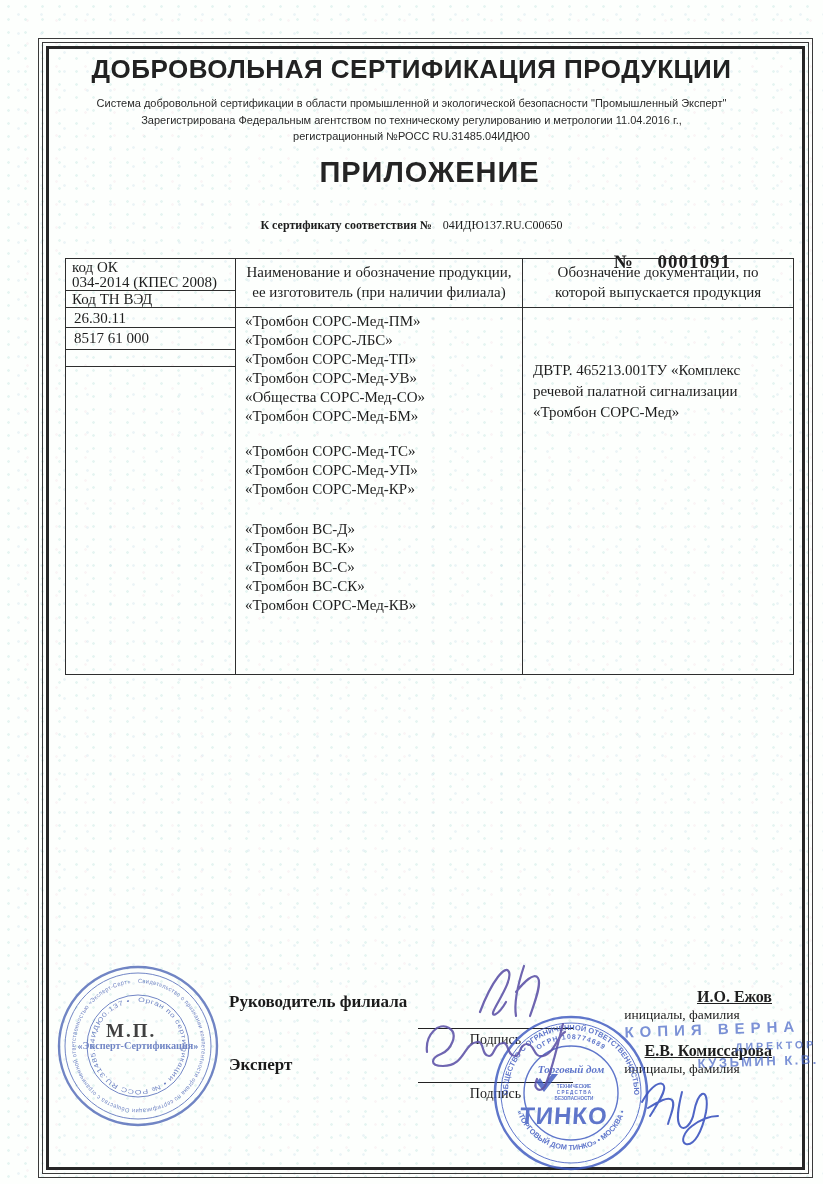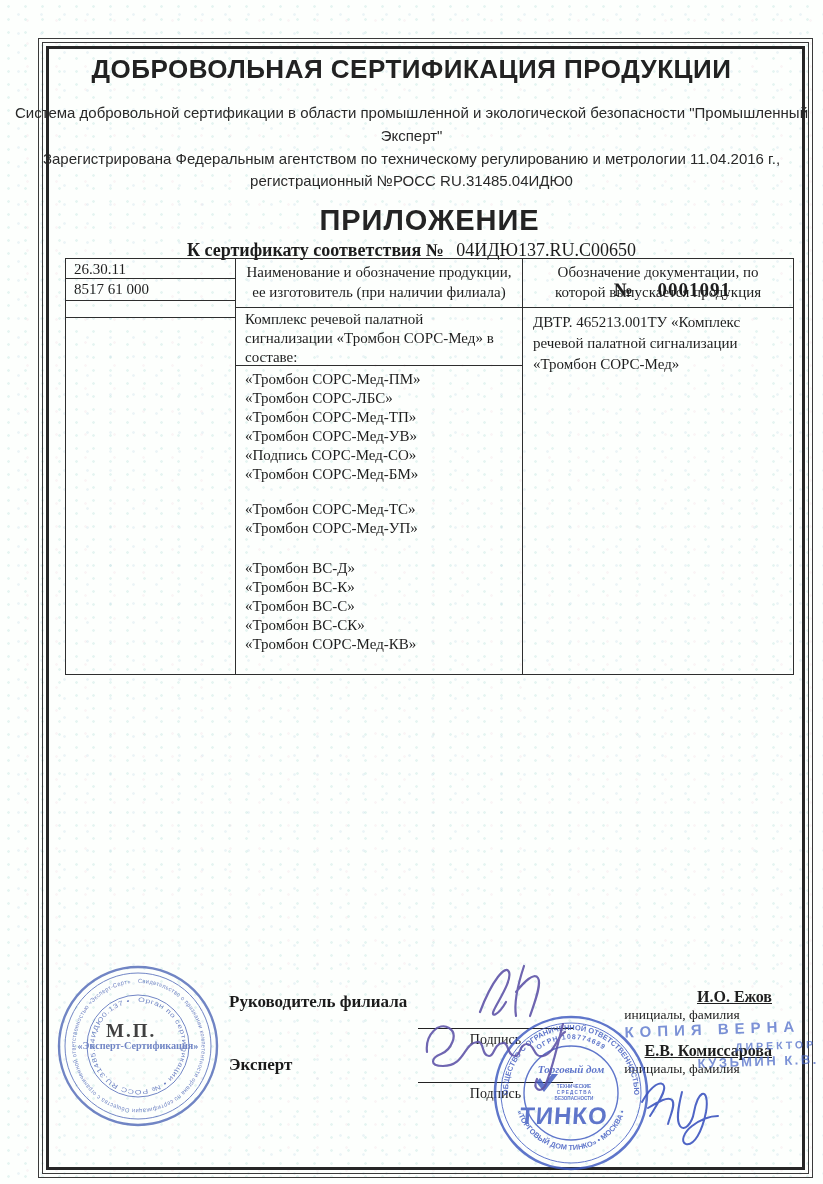--- a/index.html
+++ b/index.html
@@ -20,27 +20,27 @@
   .frame-mid   { position:absolute; left:42px; top:42px; width:767px; height:1132px; border:1px solid #3a3a3a; }
   .frame-inner { position:absolute; left:46px; top:46px; width:759px; height:1124px; border:3px solid #262626; }
 
   .header-block { position:absolute; left:0; top:54px; width:823px; text-align:center; }
   .doc-title {
     font-family:"Liberation Sans","DejaVu Sans",sans-serif;
     font-weight:bold; font-size:26px; letter-spacing:0.5px; color:#222;
   }
   .doc-sub {
     font-family:"Liberation Sans","DejaVu Sans",sans-serif;
-    font-size:15px; line-height:1.52; margin-top:17px; color:#2a2a2a;
+    font-size:11px; line-height:1.52; margin-top:10px; color:#2a2a2a;
   }
   .appendix-title {
     font-family:"Liberation Sans","DejaVu Sans",sans-serif;
     font-weight:bold; font-size:29px; letter-spacing:1px; margin-top:11px; color:#242424;padding-left:36px;
   }
-  .cert-line { font-size:18px; margin-top:3px; color:#1c1c1c; }
+  .cert-line { font-size:12px; margin-top:29px; color:#1c1c1c; }
   .cert-line .lbl { font-weight:bold; }
   .cert-line .num { margin-left:8px; }
   .form-number { font-size:19px; font-weight:bold; text-align:right; padding-right:92px; margin-top:18px; letter-spacing:1px; }
   .form-number .fn-lbl { margin-right:18px; }
 
   
   .ptable {
     position:absolute; left:65px; top:258px; width:729px; height:417px;
     border:1.5px solid #2e2e2e; display:flex; font-size:15px;
   }
@@ -54,21 +54,21 @@
   .c2head, .c3head { height:49px; text-align:center; padding:3px 10px 0; line-height:20px; }
   .c1cell { padding:1px 8px 0; line-height:19px; }
   .c1a { height:20px; border-bottom:1px solid #2e2e2e; }
   .c1b { height:22px; border-bottom:1px solid #2e2e2e; }
   .c1c { height:17px; border-bottom:1px solid #2e2e2e; }
   .c2intro { height:58px; border-bottom:1px solid #2e2e2e; padding:2px 10px 0 9px; line-height:19px; }
   .c2list { padding:4px 0 0 9px; }
   .product-line { height:19px; line-height:19px; }
   .gap16 { height:16px; }
   .gap21 { height:21px; }
-  .c3text { padding:4px 12px 0 10px; line-height:21px; }
+  .c3text { padding:4px 12px 0 10px; line-height:21px;margin-top:48px; }
 
   
   .sig-label { position:absolute; font-weight:bold; font-size:17px; color:#1b1b1b; }
   .head-label { left:229px; top:992px; }
   .expert-label { left:229px; top:1055px; }
   .sig-line { position:absolute; width:155px; border-bottom:1.5px solid #222; }
   .line1 { left:418px; top:1013px; height:16px; }
   .line2 { left:418px; top:1067px; height:16px; }
   .sig-caption { position:absolute; width:155px; text-align:center; font-size:14px; }
   .cap1 { left:418px; top:1032px; }
@@ -121,38 +121,45 @@
       <span class="num">04ИДЮ137.RU.C00650</span>
     </div>
     <div class="form-number">
       <span class="fn-lbl">№</span>
       <span>0001091</span>
     </div>
   </div>
 
   <div class="ptable">
     <div class="tcol1">
+      <div class="c1hwrap hcell">
+        <div class="c1h1">
+          <div>код ОК</div>
+          <div>034-2014 (КПЕС 2008)</div>
+        </div>
+        <div class="c1h2">Код ТН ВЭД</div>
+      </div>
       <div class="c1cell c1a">26.30.11</div>
       <div class="c1cell c1b">8517 61 000</div>
       <div class="c1c"></div>
     </div>
 
     <div class="tcol2">
       <div class="c2head hcell">Наименование и обозначение продукции, ее изготовитель (при наличии филиала)</div>
-      <div class="c2intro">Комплекс речевой палатной сигнализации «Тромбон СОРС-Мед» в составе:</div>
       <div class="c2list">
         <div class="product-line">«Тромбон СОРС-Мед-ПМ»</div>
         <div class="product-line">«Тромбон СОРС-ЛБС»</div>
         <div class="product-line">«Тромбон СОРС-Мед-ТП»</div>
         <div class="product-line">«Тромбон СОРС-Мед-УВ»</div>
-        <div class="product-line">«Подпись СОРС-Мед-СО»</div>
+        <div class="product-line">«Общества СОРС-Мед-СО»</div>
         <div class="product-line">«Тромбон СОРС-Мед-БМ»</div>
         <div class="gap16"></div>
         <div class="product-line">«Тромбон СОРС-Мед-ТС»</div>
         <div class="product-line">«Тромбон СОРС-Мед-УП»</div>
+        <div class="product-line">«Тромбон СОРС-Мед-КР»</div>
         <div class="gap21"></div>
         <div class="product-line">«Тромбон ВС-Д»</div>
         <div class="product-line">«Тромбон ВС-К»</div>
         <div class="product-line">«Тромбон ВС-С»</div>
         <div class="product-line">«Тромбон ВС-СК»</div>
         <div class="product-line">«Тромбон СОРС-Мед-КВ»</div>
       </div>
     </div>
 
     <div class="tcol3">

